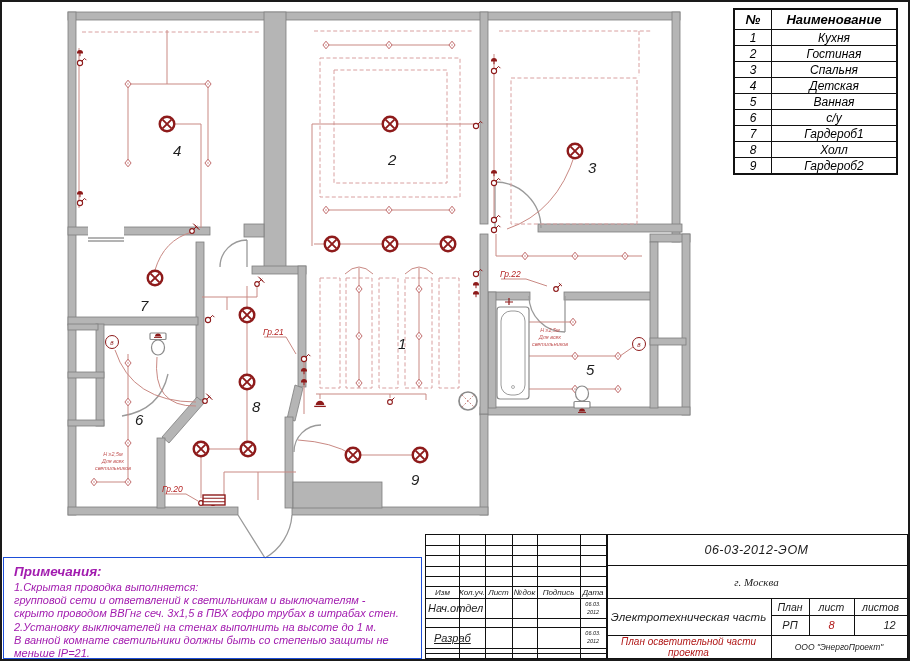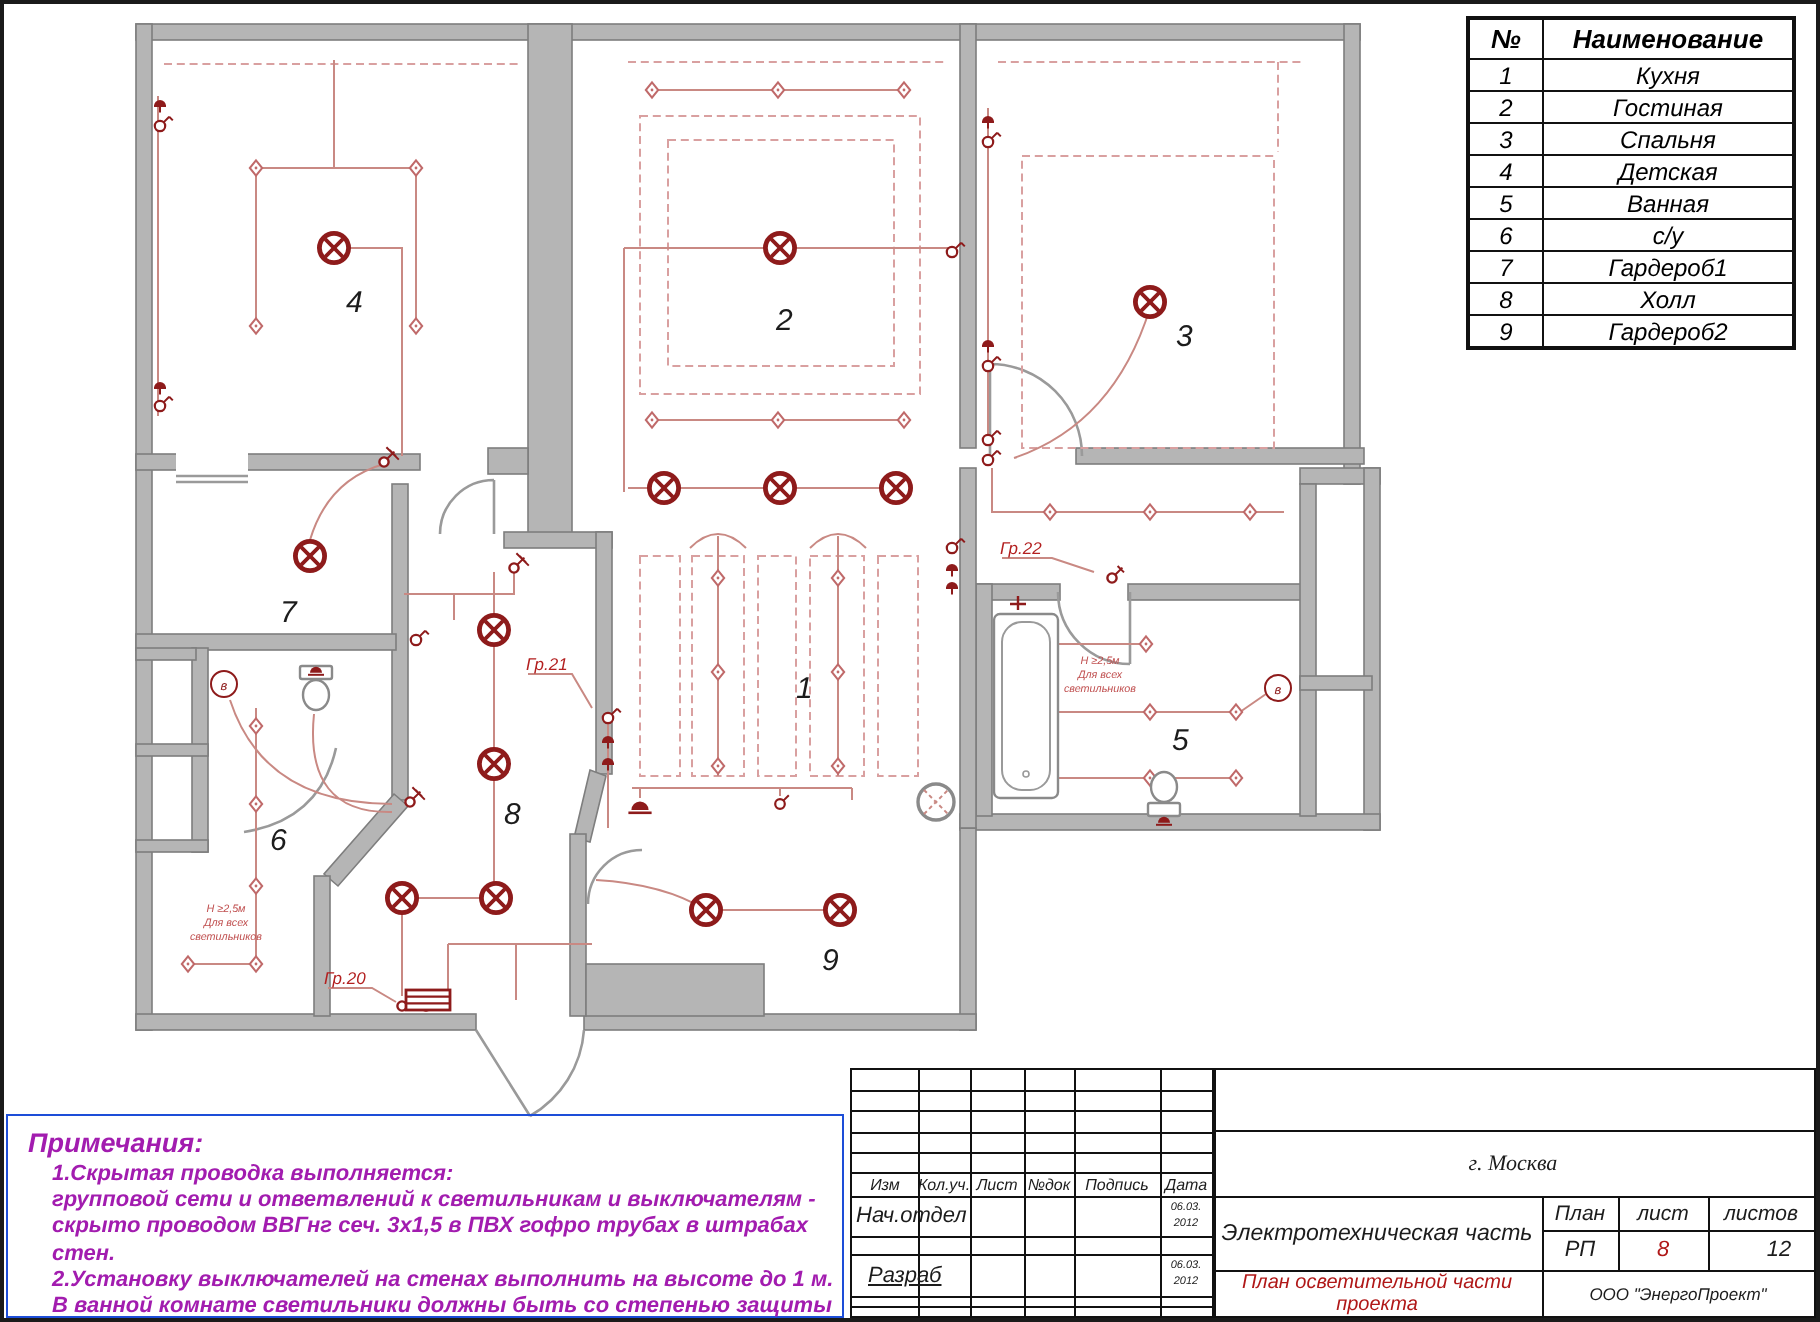--- a/index.html
+++ b/index.html
@@ -16,21 +16,21 @@
   .legend th{font-size:13px;height:19px;font-weight:bold;}
   .legend td{font-size:12px;height:15px;}
   .legend .c-no{width:36px;}
   .legend .c-name{width:124px;}
   .legend{border:2px solid #111;}
 
   
   .notes{position:absolute;left:1px;top:555px;width:417px;height:100px;
          border:1px solid #1d4ed8;color:#a21caf;font-style:italic;}
   .notes-title{font-size:13.5px;font-weight:bold;margin:6px 0 2px 10px;}
-  .notes-line{font-size:11px;line-height:13.2px;margin-left:22px;font-weight:bold;}
+  .notes-line{font-size:11px;line-height:13.2px;margin-left:10px;}
 
   
   .tb{position:absolute;left:423px;top:532px;width:481px;height:123px;
       border:1.6px solid #111;font-style:italic;color:#1c1c1c;}
   .tb .vl,.tb .hl{position:absolute;background:#111;}
   .tb .vl{width:1px;}
   .tb .hl{height:1px;}
   .tb .cell{position:absolute;display:flex;align-items:center;
             justify-content:center;text-align:center;}
   .red{color:#b01818;}
@@ -402,20 +402,21 @@
   <div class="cell" style="left:111px;top:51px;width:43px;height:12px;font-size:8px;">Подпись</div>
   <div class="cell" style="left:154px;top:51px;width:26px;height:12px;font-size:8px;">Дата</div>
 
   <div class="cell" style="left:2px;top:63px;width:82px;height:20px;font-size:11px;justify-content:flex-start;">Нач.отдел</div>
   <div class="cell" style="left:154px;top:64px;width:26px;height:9px;font-size:5.5px;">06.03.</div>
   <div class="cell" style="left:154px;top:72px;width:26px;height:9px;font-size:5.5px;">2012</div>
   <div class="cell" style="left:8px;top:92px;width:76px;height:21px;font-size:11px;justify-content:flex-start;text-decoration:underline;">Разраб</div>
   <div class="cell" style="left:154px;top:93px;width:26px;height:9px;font-size:5.5px;">06.03.</div>
   <div class="cell" style="left:154px;top:101px;width:26px;height:9px;font-size:5.5px;">2012</div>
 
+  <div class="cell" style="left:180px;top:0;width:301px;height:30px;font-size:12.5px;letter-spacing:0.5px;">06-03-2012-ЭОМ</div>
   <div class="cell" style="left:180px;top:30px;width:301px;height:33px;font-size:11px;font-family:'Liberation Serif',serif;">г. Москва</div>
   <div class="cell" style="left:180px;top:63px;width:165px;height:37px;font-size:11.5px;">Электротехническая часть</div>
   <div class="cell" style="left:345px;top:63px;width:38px;height:17px;font-size:10.5px;">План</div>
   <div class="cell" style="left:383px;top:63px;width:45px;height:17px;font-size:10.5px;">лист</div>
   <div class="cell" style="left:428px;top:63px;width:53px;height:17px;font-size:10.5px;">листов</div>
   <div class="cell" style="left:345px;top:80px;width:38px;height:20px;font-size:11px;">РП</div>
   <div class="cell red" style="left:383px;top:80px;width:45px;height:20px;font-size:11px;">8</div>
   <div class="cell" style="left:428px;top:80px;width:71px;height:20px;font-size:11px;">12</div>
   <div class="cell red" style="left:180px;top:100px;width:165px;height:23px;font-size:10px;line-height:11px;padding:0 6px;box-sizing:border-box;">План осветительной части проекта</div>
   <div class="cell" style="left:345px;top:100px;width:136px;height:23px;font-size:8.5px;">ООО "ЭнергоПроект"</div>

